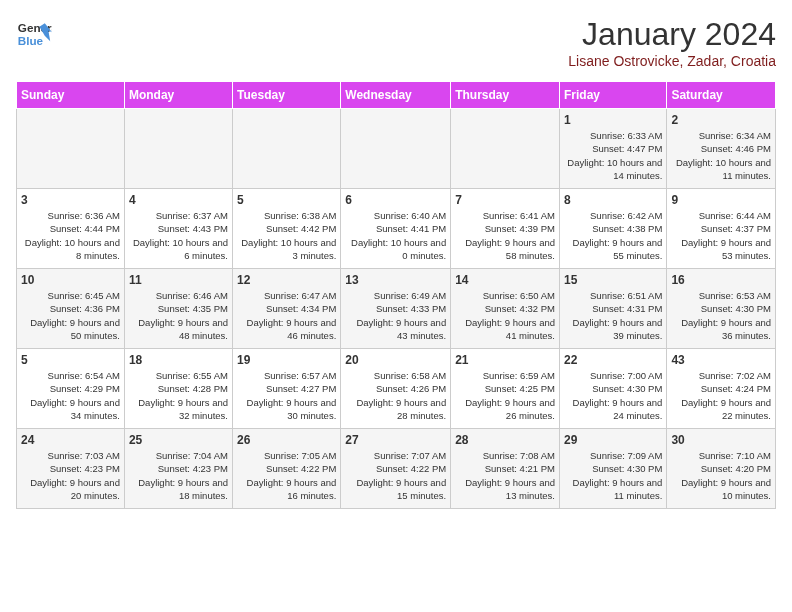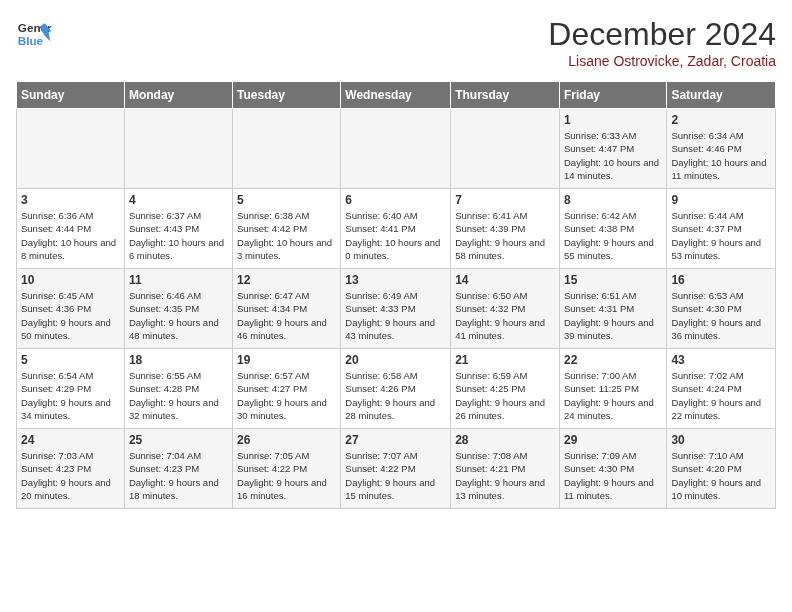--- a/index.html
+++ b/index.html
@@ -36,21 +36,21 @@
     .subtitle {
       font-size: 14px;
       color: #7f1d1d;
     }
     table {
       width: 100%;
       border-collapse: collapse;
       font-size: 10px;
     }
     thead tr th {
-      background-color: #737373;
+      background-color: #d946ef;
       color: #fff;
       padding: 6px 4px;
       text-align: left;
       font-size: 12px;
       font-weight: bold;
       border: 1px solid #fff;
     }
     tbody tr td {
       border: 1px solid #ccc;
       vertical-align: top;
@@ -68,38 +68,39 @@
       font-size: 12px;
       font-weight: bold;
       color: #333;
       display: block;
       margin-bottom: 2px;
     }
     .day-info {
       font-size: 9.5px;
       color: #333;
       line-height: 1.4;
+      text-align: right;
     }
     .empty-cell {
       background-color: inherit;
     }
   </style>
 </head>
 <body>
 
 <div class="header-area">
   <div class="logo">
     <svg class="logo-icon" viewBox="0 0 40 40">
       <text x="2" y="18" font-size="13" font-weight="bold" fill="#333">General</text>
       <text x="2" y="32" font-size="13" font-weight="bold" fill="#4a90d9">Blue</text>
       <polygon points="32,8 40,18 36,16 38,28 30,20 32,22 26,12" fill="#4a90d9"></polygon>
     </svg>
   </div>
   <div class="title-area">
-    <div class="month-title">December 2024</div>
+    <div class="month-title">January 2024</div>
     <div class="subtitle">Lisane Ostrovicke, Zadar, Croatia</div>
   </div>
 </div>
 
 <table>
   <thead>
     <tr>
     <th>Sunday</th>
         <th>Monday</th>
         <th>Tuesday</th>
@@ -244,21 +245,21 @@
         </td>
         <td>
           <span class="day-num">21</span>
           <div class="day-info">Sunrise: 6:59 AM
 Sunset: 4:25 PM
 Daylight: 9 hours and 26 minutes.</div>
         </td>
         <td>
           <span class="day-num">22</span>
           <div class="day-info">Sunrise: 7:00 AM
-Sunset: 11:25 PM
+Sunset: 4:30 PM
 Daylight: 9 hours and 24 minutes.</div>
         </td>
         <td>
           <span class="day-num">43</span>
           <div class="day-info">Sunrise: 7:02 AM
 Sunset: 4:24 PM
 Daylight: 9 hours and 22 minutes.</div>
         </td>
       </tr>
       <tr>

